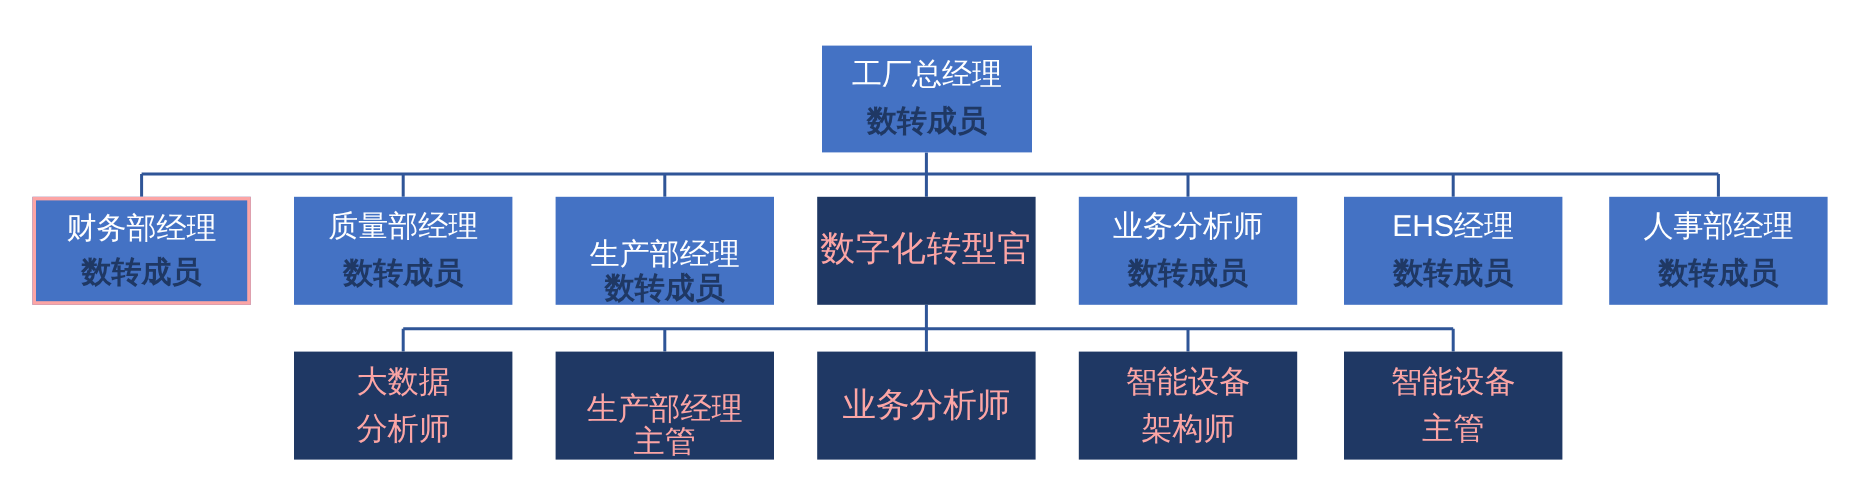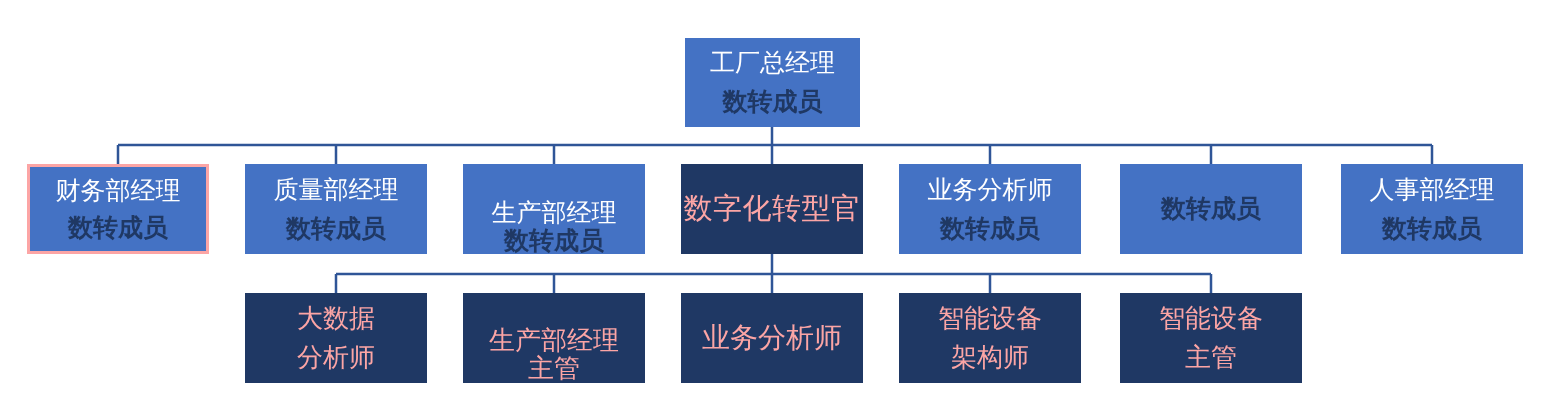--- a/index.html
+++ b/index.html
@@ -119,20 +119,21 @@
   <div class="node node--navy node--single node--officer r2 c4">
     <div class="node-title">数字化转型官</div>
   </div>
 
   <div class="node node--blue r2 c5">
     <div class="node-title">业务分析师</div>
     <div class="node-subtitle">数转成员</div>
   </div>
 
   <div class="node node--blue r2 c6">
+    <div class="node-title">EHS经理</div>
     <div class="node-subtitle">数转成员</div>
   </div>
 
   <div class="node node--blue r2 c7">
     <div class="node-title">人事部经理</div>
     <div class="node-subtitle">数转成员</div>
   </div>
 
   <div class="node node--navy r3 c2">
     <div class="node-title">大数据</div>

